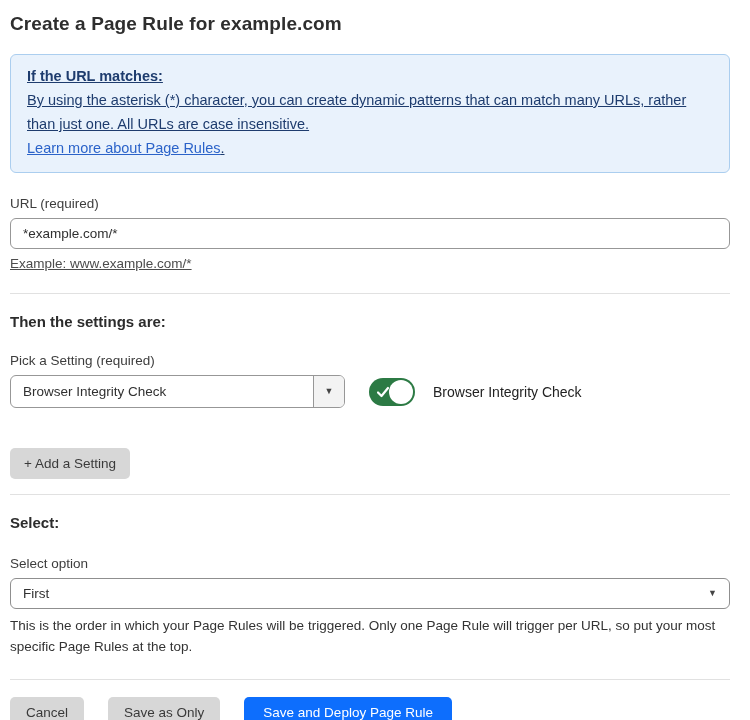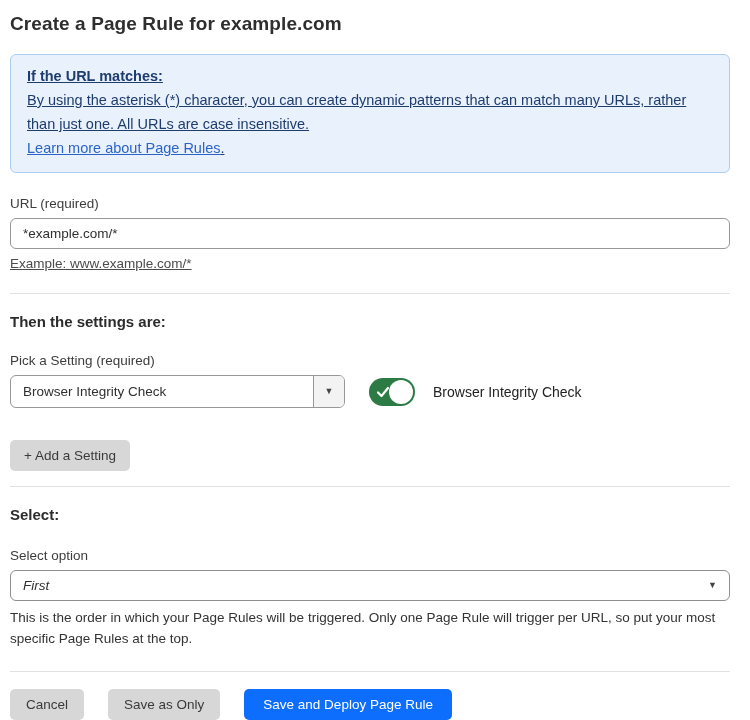--- a/index.html
+++ b/index.html
@@ -155,36 +155,36 @@
     padding: 8px 16px;
     color: #3a3a3a;
   }
   .btn-gray { background: #d7d7d7; }
   .btn-primary {
     background: #0d6efd;
     color: #ffffff;
     padding: 8px 19px;
   }
   .add-setting-btn {
-    margin-top: 32px;
+    margin-top: 40px;
     padding: 8px 14px;
   }
 
   .order-select {
     margin-top: 7px;
     width: 100%;
     height: 31px;
     border: 1px solid #8f8f8f;
     border-radius: 6px;
     background: #ffffff;
     display: flex;
     align-items: center;
     cursor: pointer;
   }
-  .order-select .select-value { padding-left: 12px; flex: 1; font-style: italic; }
+  .order-select .select-value { padding-left: 12px; flex: 1; }
   .order-select .chevron { margin-right: 12px; }
 
   .order-help {
     margin-top: 6px;
     font-size: 13.5px;
     line-height: 21px;
     color: #333333;
     max-width: 724px;
   }
 

